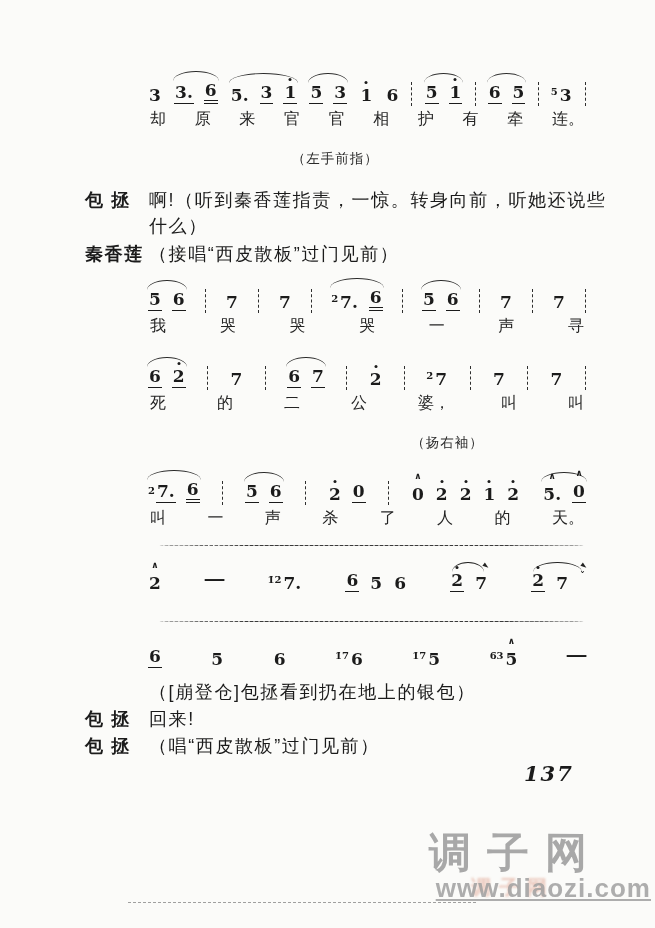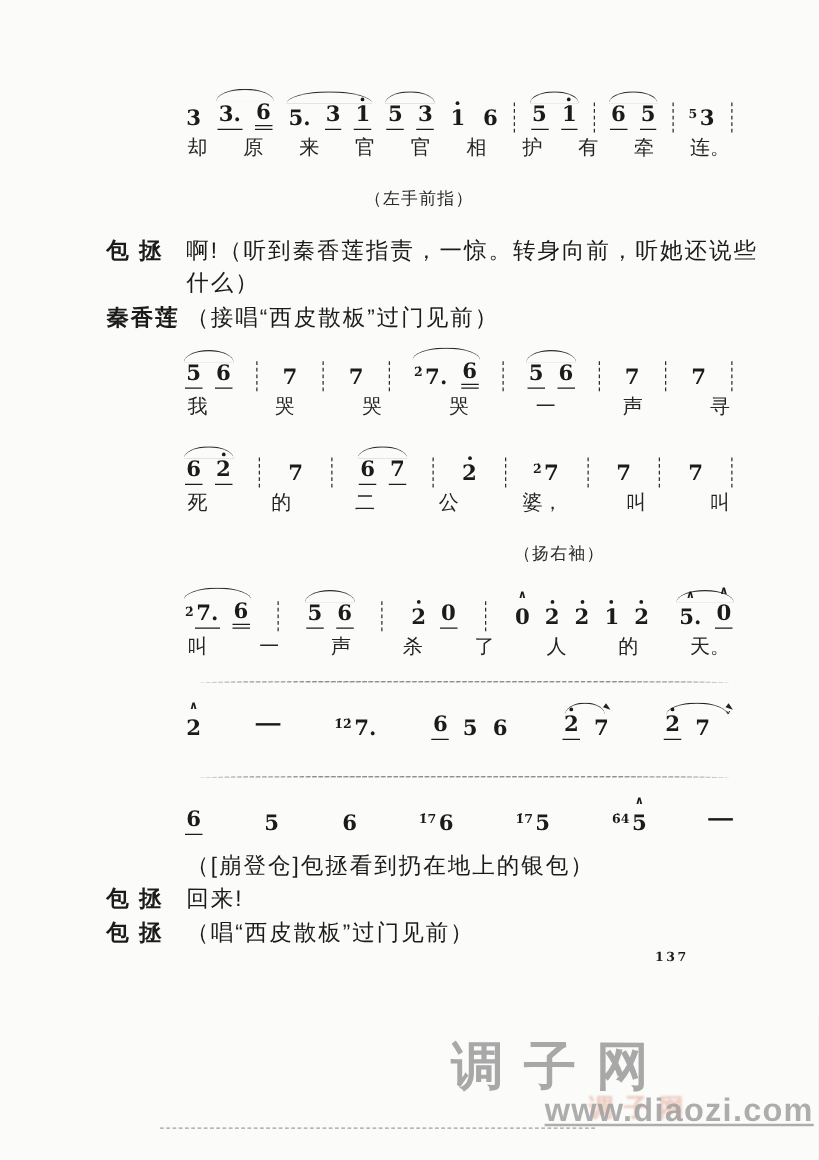--- a/index.html
+++ b/index.html
@@ -41,23 +41,23 @@
   .dlg{margin-left:85px;margin-right:38px;}
   .drow{display:flex;margin-bottom:2px;font-size:18px;line-height:26px;letter-spacing:1.6px;}
   #dlgBottom .drow{line-height:25px;}
   .spk{width:64px;flex:none;font-weight:700;}
   .dtxt{flex:1;}
   .dline{display:block;}
   .dtxt b{font-weight:400;}
 
   
   .pageno{margin:2px 0 0 524px;font-family:"DejaVu Serif",serif;font-weight:700;
-        font-size:10px;letter-spacing:2px;}
+        font-style:italic;font-size:21px;letter-spacing:2px;}
   .wm{position:absolute;top:832px;right:0;text-align:right;color:#9d9d9d;font-weight:700;line-height:1.02;}
-  .wm .t{font-size:42px;letter-spacing:16px;margin-right:120px;opacity:.88;}
+  .wm .t{font-size:42px;letter-spacing:16px;margin-right:52px;opacity:.88;}
   .wm .u{font-size:26px;letter-spacing:1px;margin-right:4px;opacity:.82;text-decoration:underline;}
   .wm .accent{position:absolute;right:100px;bottom:4px;color:#d98d76;opacity:.45;
         font-size:20px;letter-spacing:8px;filter:blur(1px);}
   .scanline{position:absolute;left:128px;top:902px;width:348px;
         border-top:1px dashed rgba(70,70,70,.5);}
 </style>
 </head>
 <body>
 
 <div class="page">
@@ -437,21 +437,21 @@
           </span>
         </span>
         <span class="grp">
           <span class="n">
             <small class="gr">1̇7</small>
             <b class="core">5</b>
           </span>
         </span>
         <span class="grp">
           <span class="n">
-            <small class="gr">6̇4</small>
+            <small class="gr">6̇3</small>
             <b class="core">5<i class="fm">∧</i></b>
           </span>
         </span>
         <span class="grp">
           <span class="n dash">
             <b class="core">—</b>
           </span>
         </span>
       </div>
     </div>

